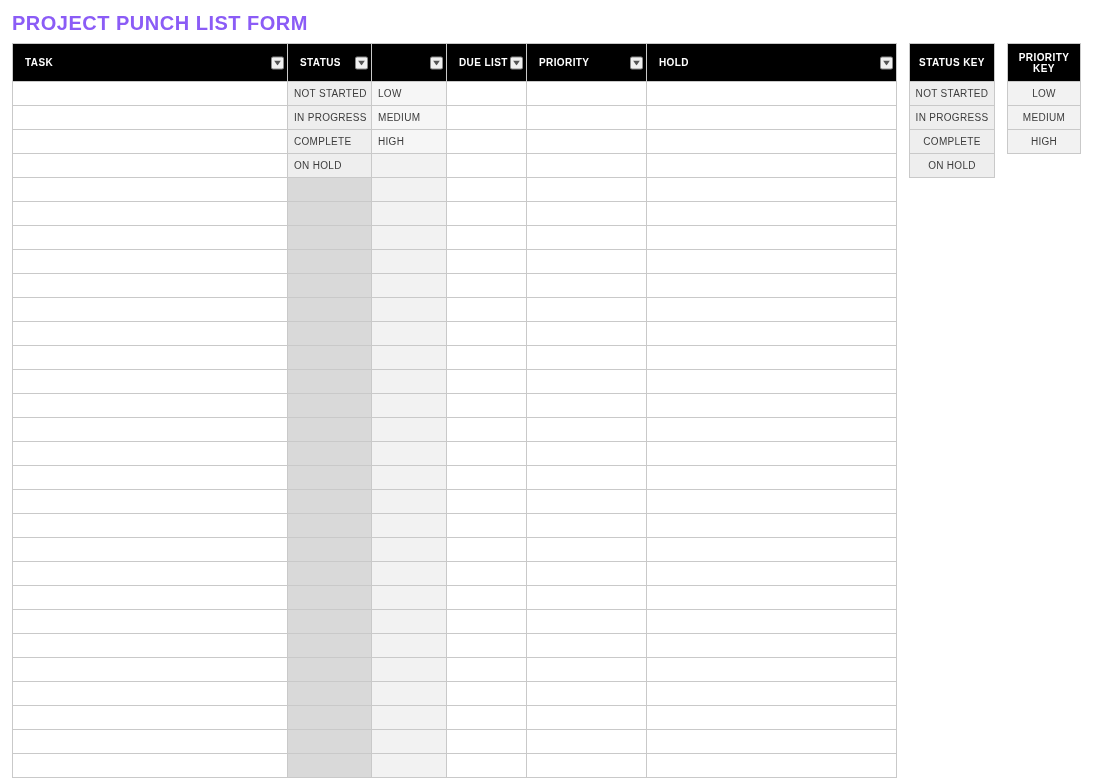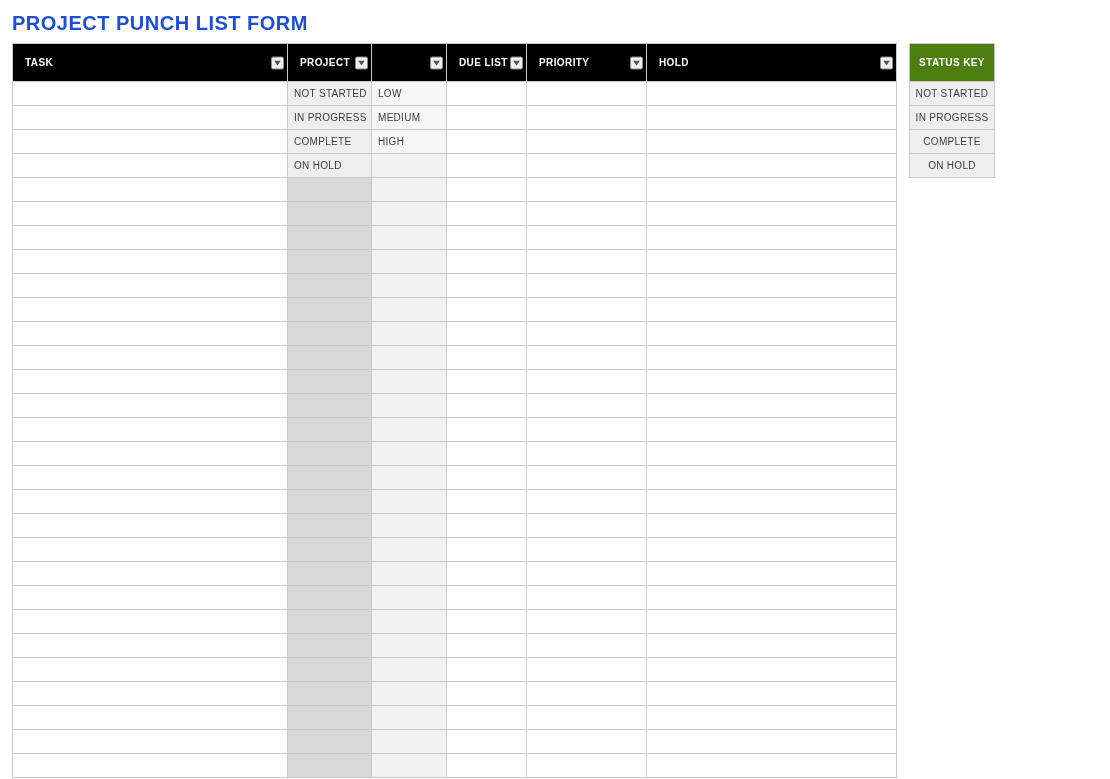--- a/index.html
+++ b/index.html
@@ -6,21 +6,21 @@
   body {
     margin: 0;
     padding: 12px;
     font-family: Arial, Helvetica, sans-serif;
     background: #fff;
     width: 1110px;
   }
   .page-title {
     font-size: 20px;
     font-weight: bold;
-    color: #1d4ed8;
+    color: #8b5cf6;
     letter-spacing: 0.5px;
     margin-bottom: 8px;
   }
   .layout {
     display: flex;
     gap: 12px;
     align-items: flex-start;
   }
   .main-table {
     border-collapse: collapse;
@@ -77,21 +77,21 @@
     justify-content: center;
     cursor: pointer;
   }
   .filter-btn svg { display:block; }
 
   .key-table {
     border-collapse: collapse;
     table-layout: fixed;
   }
   .key-table th {
-    background: #4d7c0f;
+    background: #000000;
     color: #fff;
     font-size: 10px;
     font-weight: bold;
     text-align: center;
     height: 38px;
     padding: 0 6px;
     letter-spacing: 0.4px;
     border: 1px solid #c9c9c9;
   }
   .key-table td {
@@ -127,21 +127,21 @@
       <tr>
         <th>
           <span>TASK</span>
           <span class="filter-btn">
             <svg width="7" height="5">
                 <polygon points="0,0 7,0 3.5,5" fill="#555"></polygon>
               </svg>
           </span>
         </th>
         <th>
-          <span>PROJECT</span>
+          <span>STATUS</span>
           <span class="filter-btn">
             <svg width="7" height="5">
                 <polygon points="0,0 7,0 3.5,5" fill="#555"></polygon>
               </svg>
           </span>
         </th>
         <th>
           <span></span>
           <span class="filter-btn">
             <svg width="7" height="5">
@@ -426,14 +426,32 @@
         </tr>
         <tr>
           <td>COMPLETE</td>
         </tr>
         <tr>
           <td>ON HOLD</td>
         </tr>
       </tbody>
   </table>
 
+  <table class="key-table key-priority">
+    <thead>
+      <tr>
+          <th>PRIORITY KEY</th>
+        </tr>
+    </thead>
+    <tbody id="priority-key-body">
+        <tr>
+          <td>LOW</td>
+        </tr>
+        <tr>
+          <td>MEDIUM</td>
+        </tr>
+        <tr>
+          <td>HIGH</td>
+        </tr>
+      </tbody>
+  </table>
 
 </div>
 
 </body></html>

